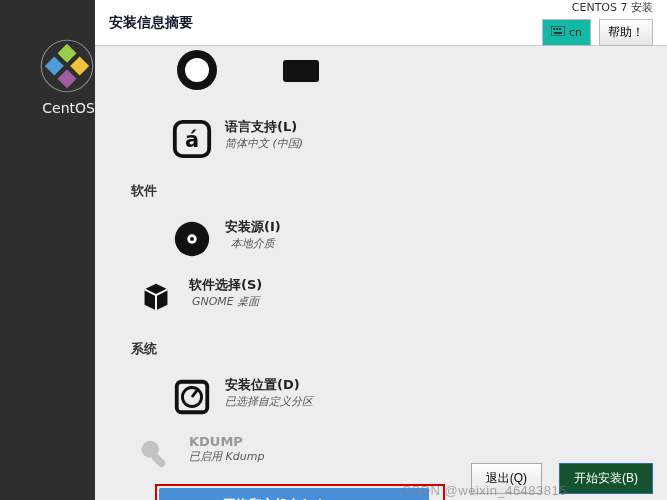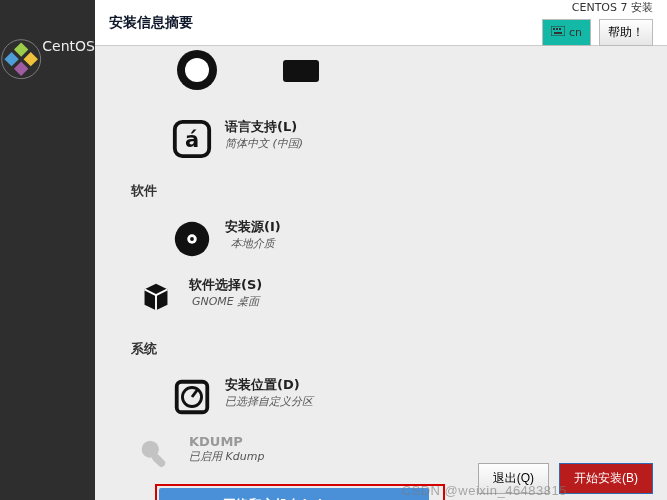--- a/index.html
+++ b/index.html
@@ -1,18 +1,18 @@
 <!DOCTYPE html>
 <html><head>
 <meta charset="utf-8">
 <style>
   * { margin: 0; padding: 0; box-sizing: border-box; }
   body { font-family: "DejaVu Sans", "Microsoft YaHei", sans-serif; width: 667px; height: 500px; overflow: hidden; }
   .app { display: flex; width: 667px; height: 500px; background: #2e2e2e; }
-  .sidebar { width: 95px; background: #2e2e2e; display: flex; flex-direction: row; align-items: flex-start; padding-top: 38px; color: #fff; }
+  .sidebar { width: 95px; background: #2e2e2e; display: flex; flex-direction: column; align-items: flex-end; padding-top: 38px; color: #fff; }
   .sidebar .logo { width: 56px; height: 56px; margin-bottom: 6px; }
   .sidebar .brand { font-size: 14px; color: #eee; }
   .main { flex: 1; background: #ededed; display: flex; flex-direction: column; }
   .topbar { height: 46px; background: #fff; border-bottom: 1px solid #ccc; display: flex; align-items: center; padding: 0 14px; }
   .title { font-size: 14px; font-weight: bold; color: #0f172a; }
   .top-right { margin-left: auto; display: flex; align-items: flex-end; gap: 10px; font-size: 11px; color: #333; }
   .langbox { display:flex; align-items:center; gap:4px; border: 1px solid #bbb; background: #14b8a6; padding: 2px 8px; }
   .help-btn { background: linear-gradient(#fefefe,#e6e6e6); border:1px solid #bbb; padding: 4px 8px; font-size: 12px; cursor:pointer; }
   .content { flex: 1; padding: 0 30px 10px 30px; overflow: hidden; position: relative; }
   .section-title { font-size: 13px; font-weight: bold; color: #333; margin: 14px 0 10px 6px; }
@@ -24,21 +24,21 @@
   .item .sub { font-size: 11px; color: #555; font-style: italic; text-align: center; }
   .item.highlight { background: #4a90d9; border-radius: 2px; }
   .item.highlight .name { color: #fff; }
   .redbox { border: 2px solid #d40000; padding: 2px; width: 290px; display:inline-block; }
   .partial { display:flex; align-items:center; justify-content:center; margin:0 8px 10px 8px; }
   .partial .iconwrap { width: 48px; height: 48px; }
   .dim svg { opacity: 0.35; }
   .dim .name { color: #999; }
   .footer { position:absolute; bottom: 6px; right: 14px; display:flex; gap:10px; }
   .btn { font-size: 12px; padding: 6px 14px; border:1px solid #aaa; background: linear-gradient(#fefefe,#e6e6e6); cursor:pointer; }
-  .btn.primary { background: #b91c1c; color:#fff; border-color:#2f6bb3; }
+  .btn.primary { background: #14532d; color:#fff; border-color:#2f6bb3;margin-left:7px; }
   .watermark { position:absolute; bottom:2px; right:100px; font-size:13px; color: rgba(120,120,120,0.6); font-family: Liberation Sans, sans-serif; letter-spacing:0.5px; }
   .lang-row { display:flex; flex-direction:column; align-items:flex-end; }
   .installtxt { font-size: 11px; color: #333; margin-bottom:4px; }
 </style>
 </head>
 <body>
 
 <div class="app">
 
   <div class="sidebar">

